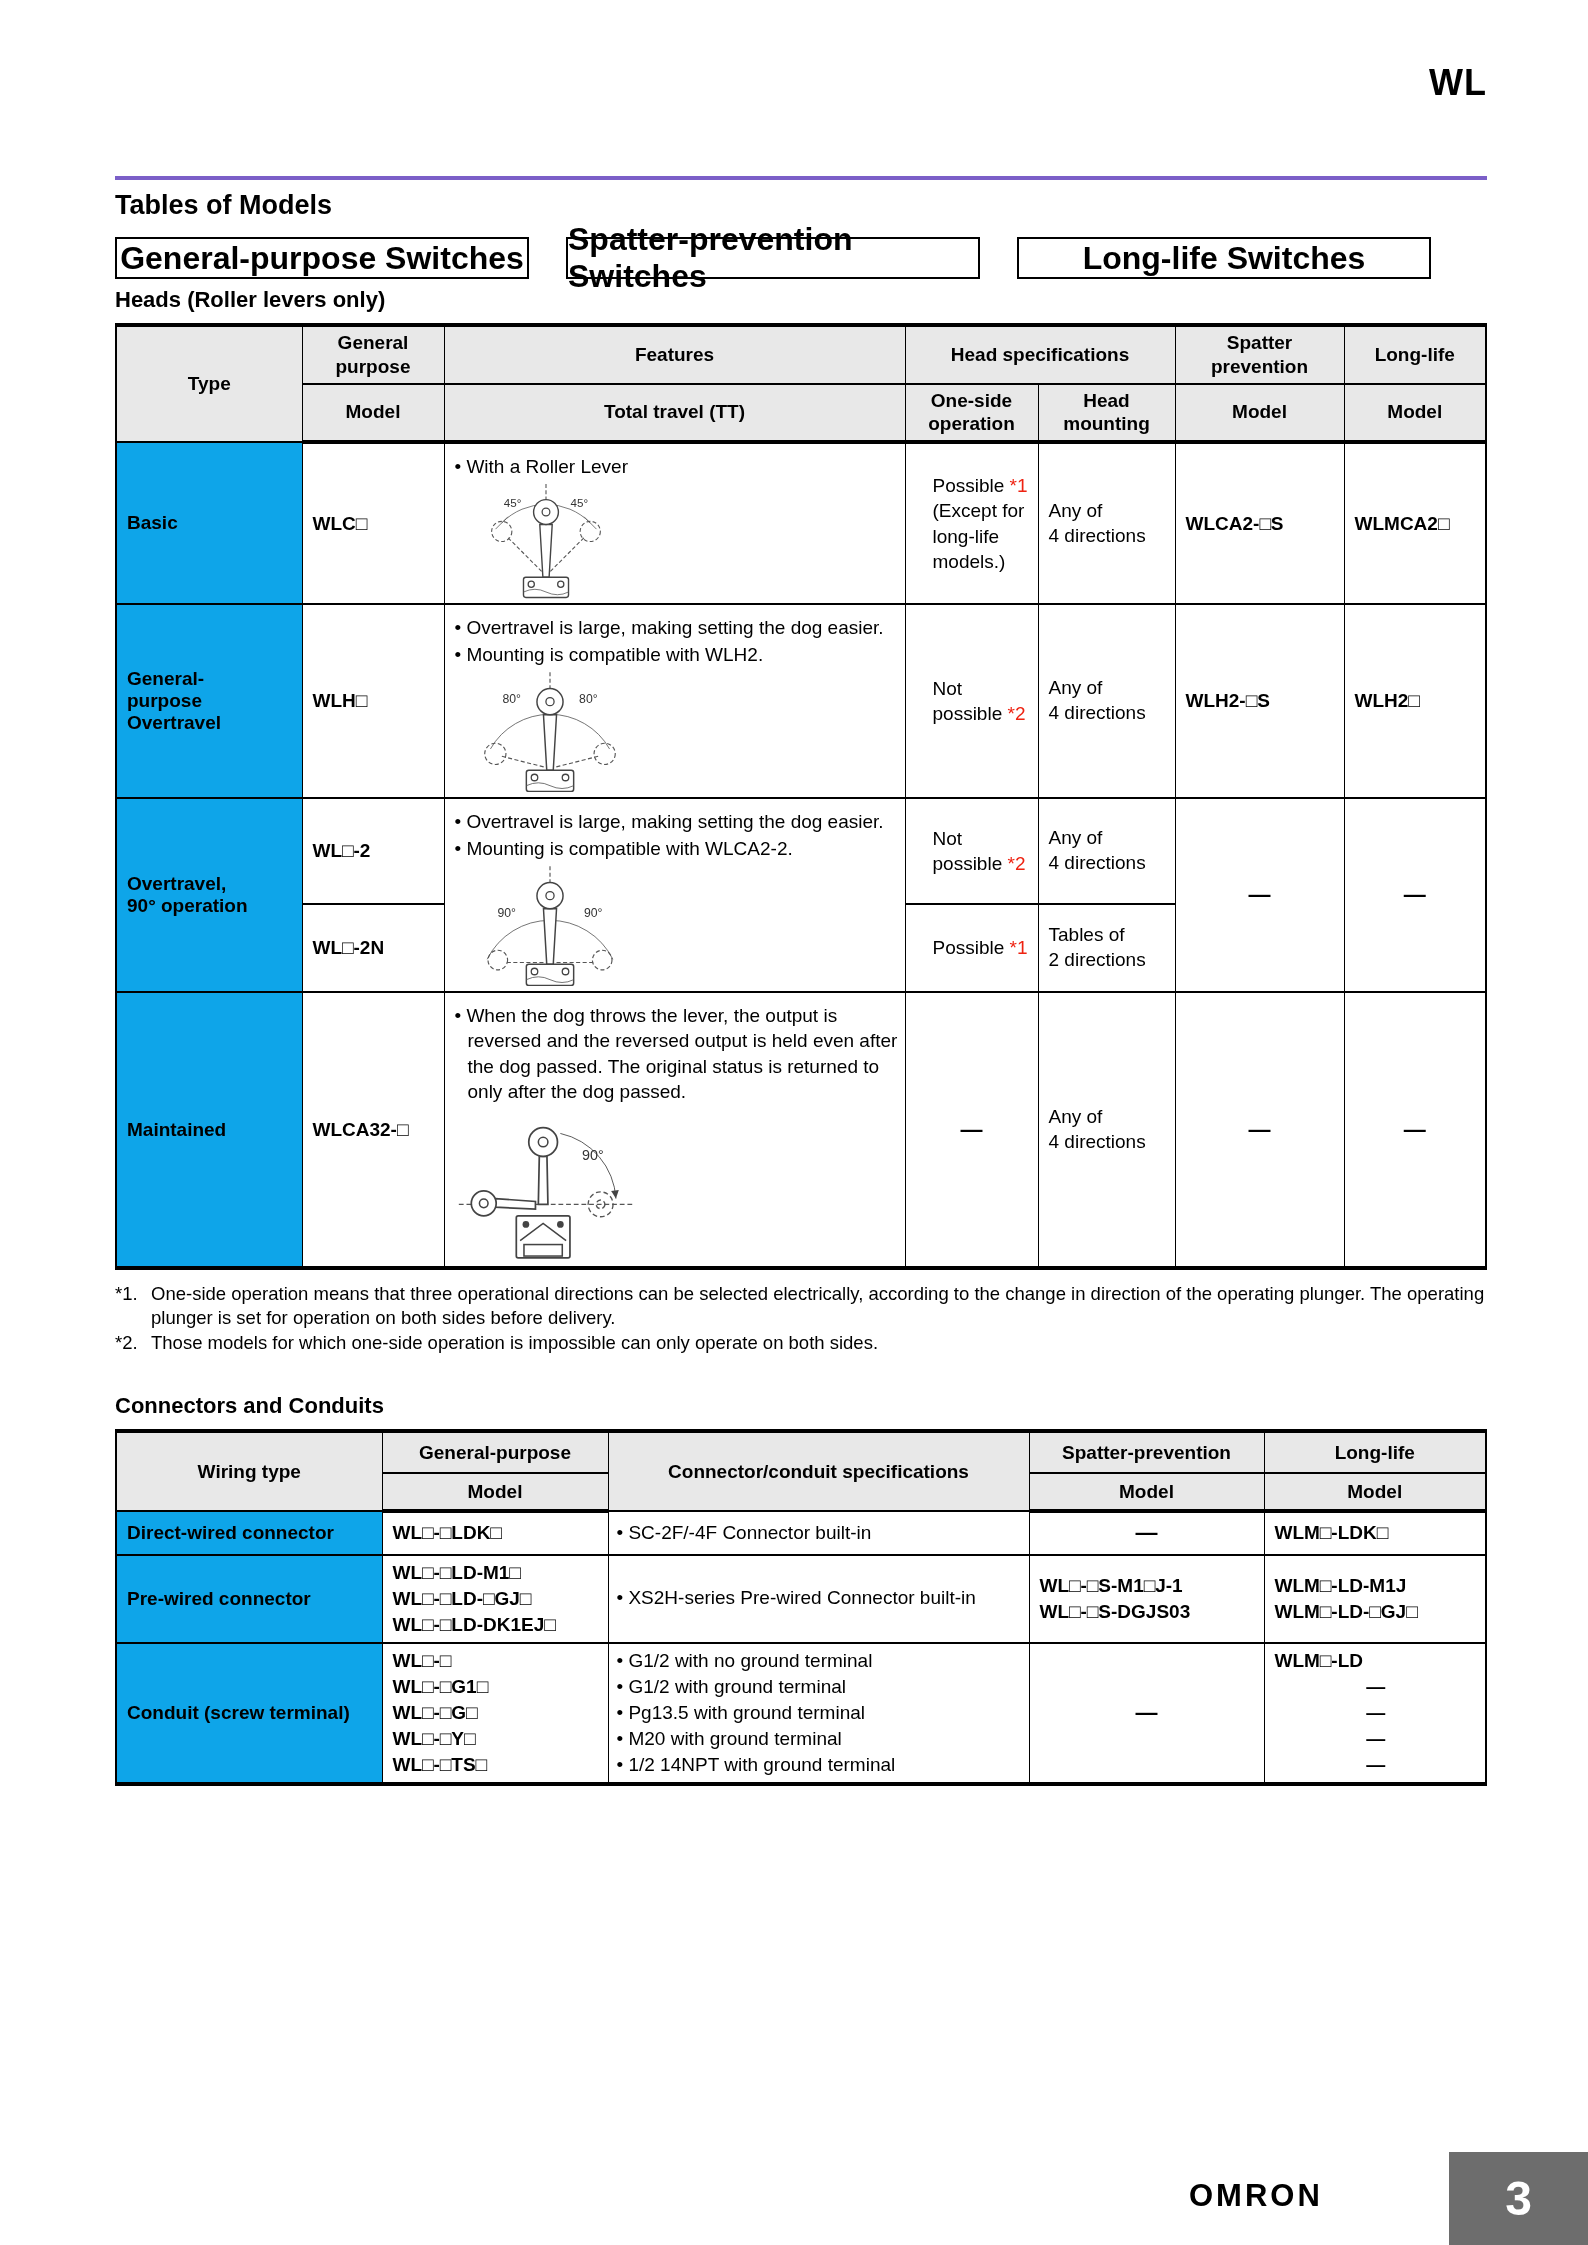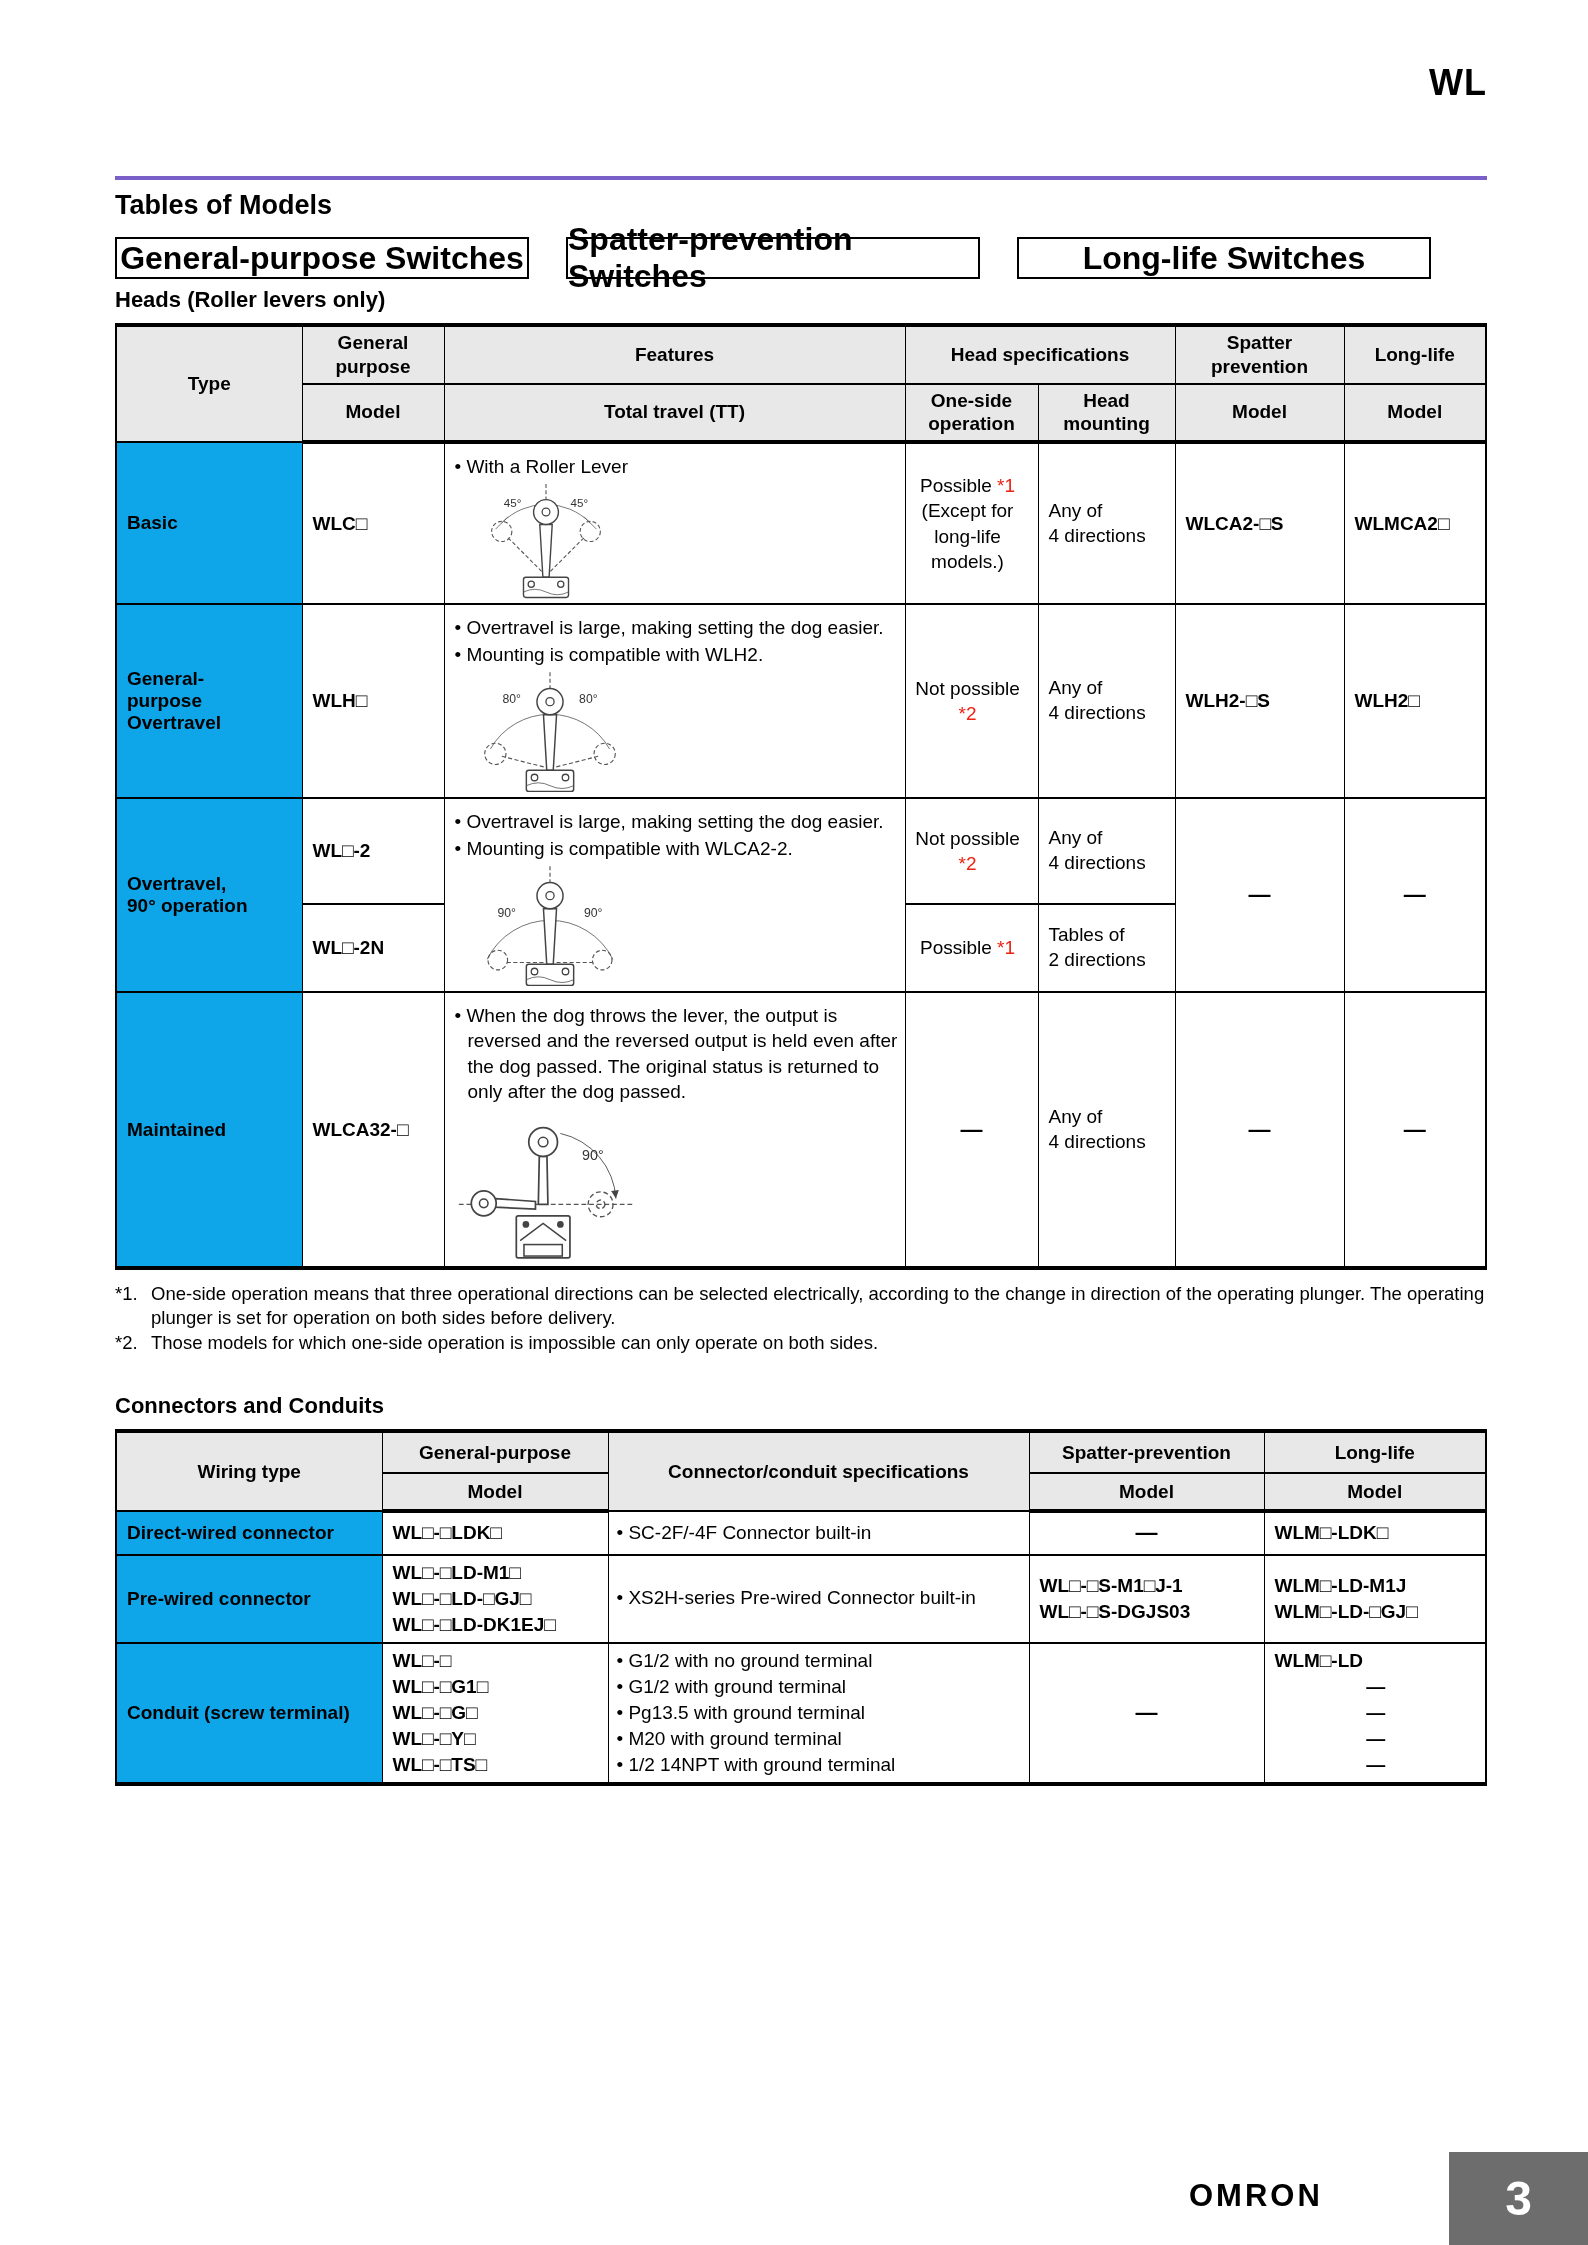--- a/index.html
+++ b/index.html
@@ -29,21 +29,21 @@
   td.shade { background: #0ea5e9; font-weight: bold; padding-left: 10px; }
   td.model { font-weight: bold; padding-left: 10px; }
   td.dash { text-align: center; font-weight: bold; font-size: 22px; }
   td.feat { vertical-align: top; padding: 8px 6px 4px 10px; }
   .featwrap { display: flex; align-items: flex-start; flex-direction: column; }
   .feattext { flex: 1 1 auto; padding-top: 2px; }
   .bullet { padding-left: 13px; text-indent: -13px; line-height: 1.32; margin-bottom: 2px; }
   .diagram { flex: 0 0 auto; }
   .ref { color: #ee2211; }
   .lines div { line-height: 1.3; }
-  td.oneside { vertical-align: middle; line-height: 1.32; padding-left: 0; text-align: center; }
+  td.oneside { vertical-align: middle; line-height: 1.32; padding-left: 27px; }
   td.mount { padding-left: 10px; line-height: 1.32; }
 
   .footnotes { margin-top: 12px; font-size: 18.5px; line-height: 1.32; }
   .fn { position: relative; padding-left: 36px; }
   .fn .fn-marker { position: absolute; left: 0; top: 0; }
 
   .lines26 div { line-height: 26px; }
   .ll-dash { text-align: center; font-weight: bold; }
 
   svg text { font-family: "Liberation Sans", sans-serif; font-size: 15px; fill: #333; }

